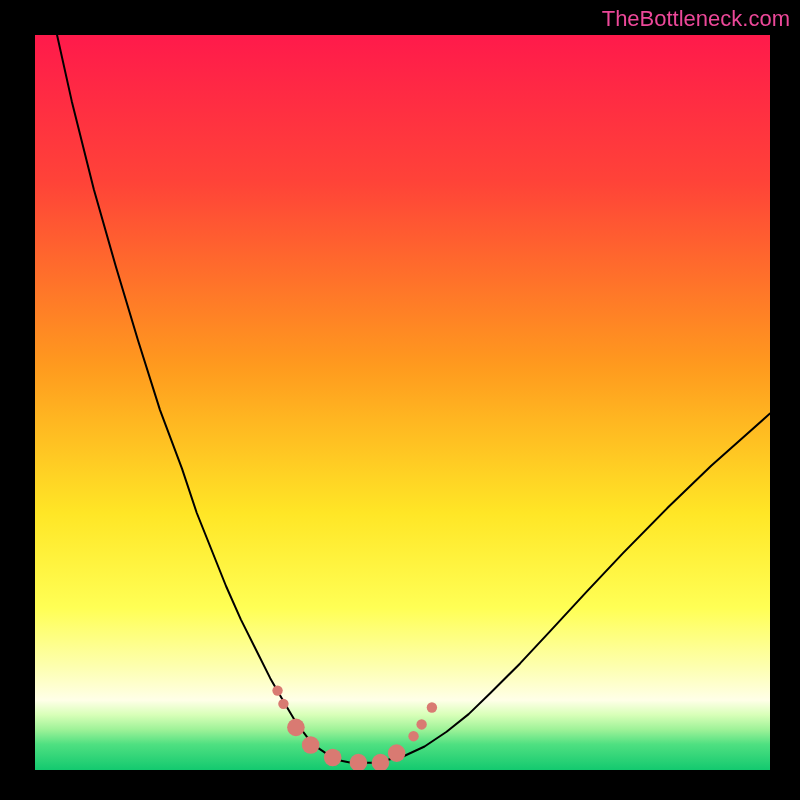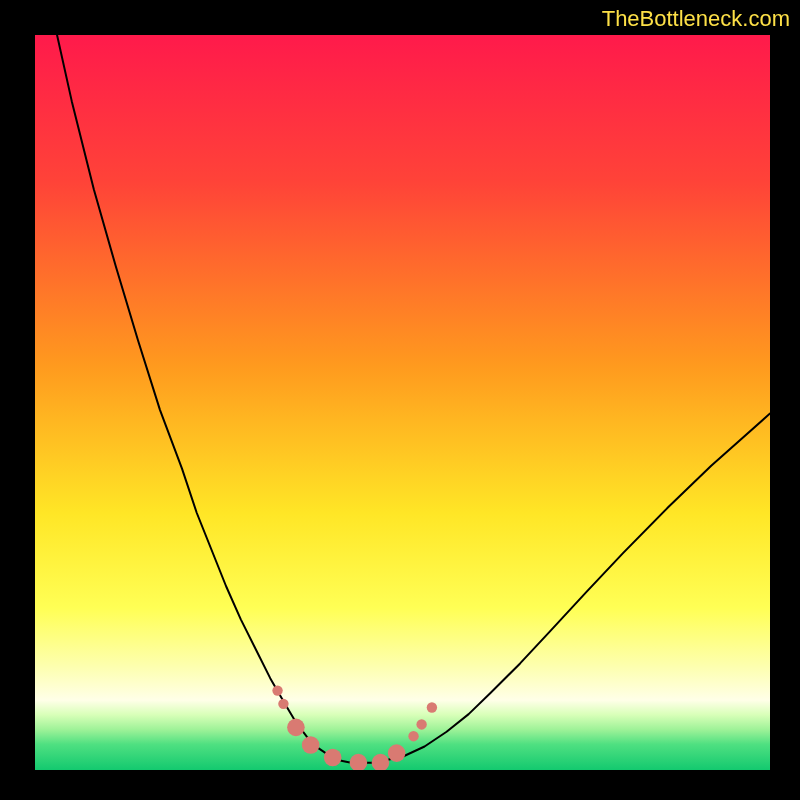--- a/index.html
+++ b/index.html
@@ -16,21 +16,21 @@
     left: 0;
     top: 0;
     width: 800px;
     height: 800px;
     background: #000;
   }
   .watermark {
     position: absolute;
     top: 6px;
     right: 10px;
-    color: #fde047;
+    color: #ec4899;
     font-size: 22px;
     font-weight: 500;
     letter-spacing: 0px;
     user-select: none;
   }
   .plot {
     position: absolute;
     left: 35px;
     top: 35px;
     width: 735px;

